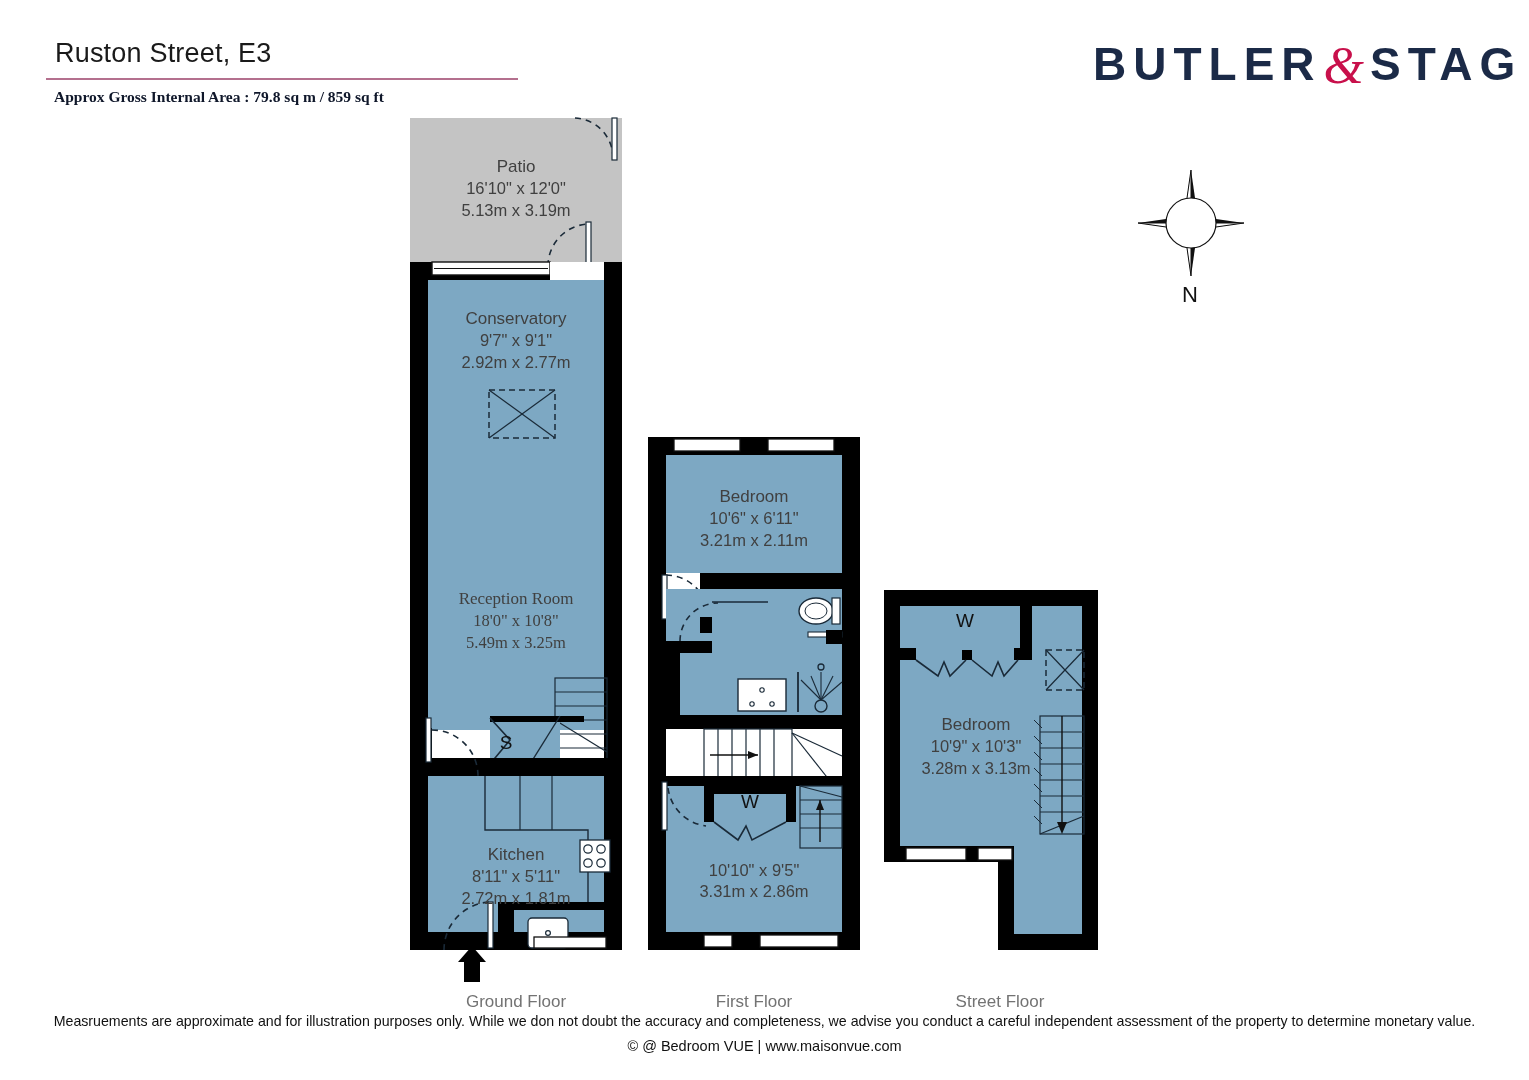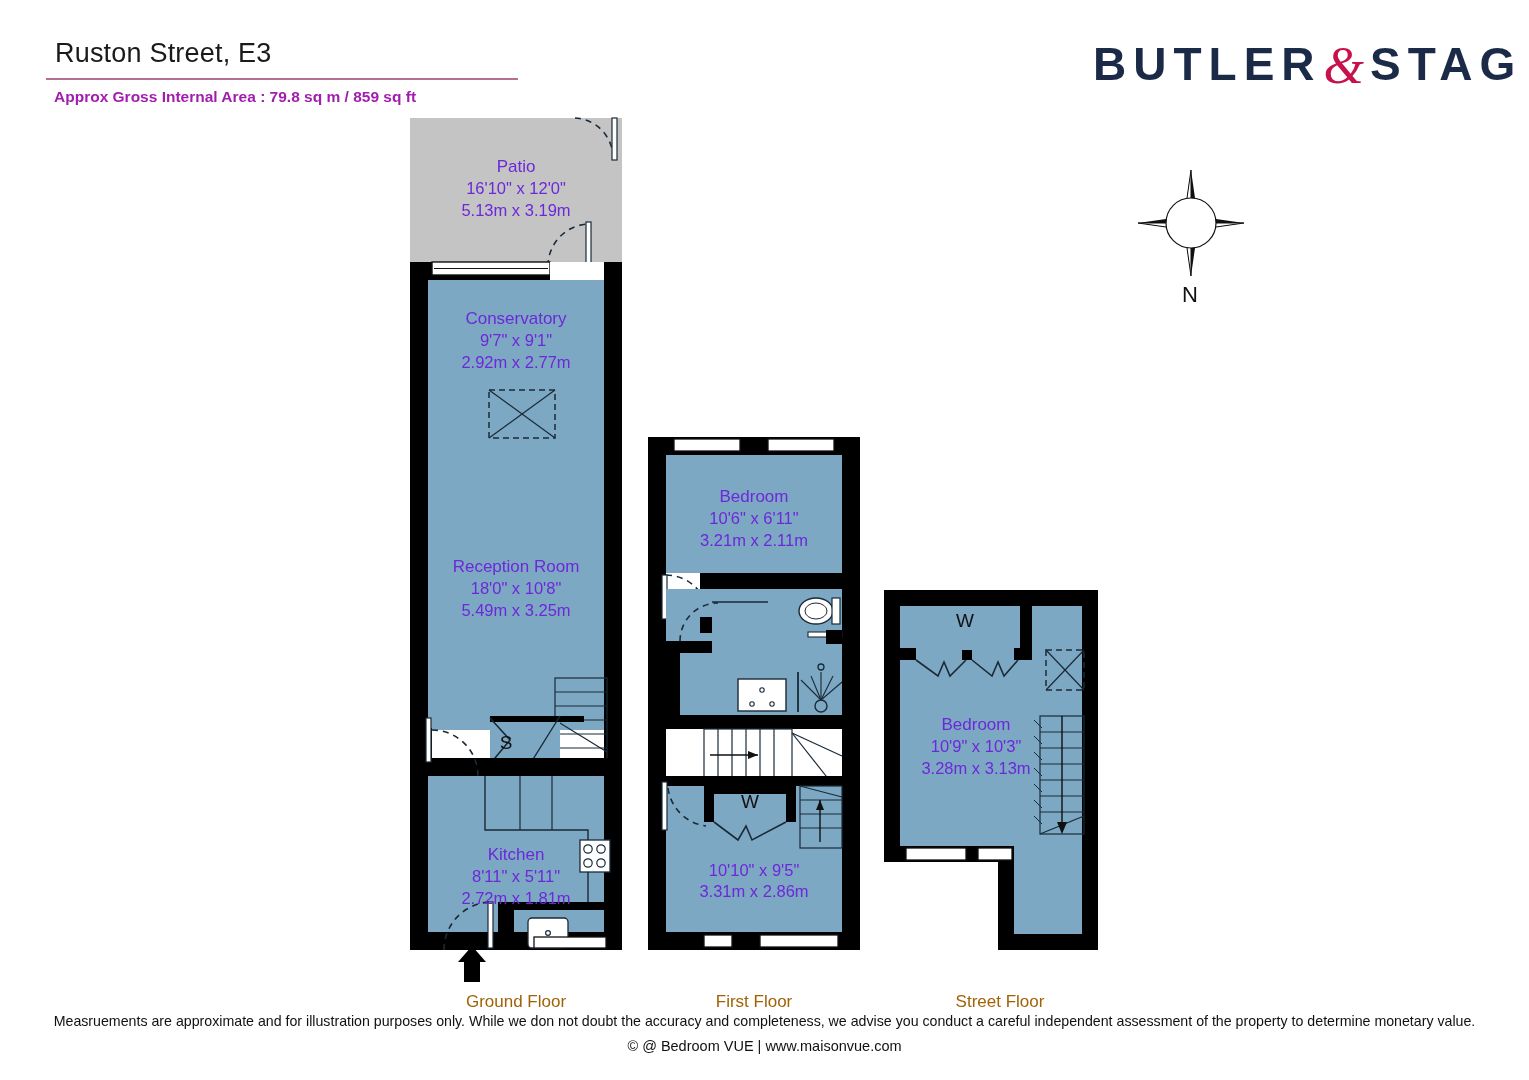--- a/index.html
+++ b/index.html
@@ -15,21 +15,21 @@
     position:absolute;left:55px;top:38px;
     font-size:27px;font-weight:400;color:#1a1a1a;letter-spacing:.2px;
     white-space:nowrap;
   }
   #title-rule{
     position:absolute;left:46px;top:78px;width:472px;height:2px;
     background:#b4708e;
   }
   #area-line{
     position:absolute;left:54px;top:88px;
-    font-size:15.5px;font-weight:bold;color:#a21caf;white-space:nowrap;
+    font-size:15.5px;font-weight:bold;color:#0f172a;white-space:nowrap;font-family:Liberation Serif, serif;
   }
 
   
   #logo{position:absolute;left:1093px;top:40px;height:48px;display:flex;align-items:center;white-space:nowrap;}
   #logo .word{
     font-size:46px;font-weight:bold;color:#1b2a47;letter-spacing:7px;
     font-family:"Liberation Sans", sans-serif;
   }
   #logo .amp{
     font-size:52px;color:#c8104b;font-family:"Liberation Serif", serif;
@@ -42,32 +42,32 @@
     position:absolute;left:1170px;top:282px;width:40px;text-align:center;
     font-size:22px;color:#111;
   }
 
   
   #plan{position:absolute;left:0;top:0;width:1529px;height:1080px;}
 
   
   .rlabel{
     position:absolute;text-align:center;line-height:1.30;
-    font-size:16.5px;color:#6d28d9;white-space:nowrap;pointer-events:none;
+    font-size:16.5px;color:#404040;white-space:nowrap;pointer-events:none;
   }
   .rlabel .nm{display:block;font-size:17px;}
   .rlabel .d1{display:block;}
   .rlabel .d2{display:block;}
   .letter{
     position:absolute;font-size:19px;color:#111;text-align:center;
   }
 
   
   .fcap{
-    position:absolute;font-size:17px;color:#a16207;text-align:center;white-space:nowrap;
+    position:absolute;font-size:17px;color:#737373;text-align:center;white-space:nowrap;
   }
 
   
   #disclaimer{
     position:absolute;left:0;top:1013px;width:1529px;text-align:center;
     font-size:14.2px;color:#111;white-space:nowrap;
   }
   #copyright{
     position:absolute;left:0;top:1038px;width:1529px;text-align:center;
     font-size:14.5px;color:#111;white-space:nowrap;
@@ -369,21 +369,21 @@
     <span class="d1">16'10" x 12'0"</span>
     <span class="d2">5.13m x 3.19m</span>
   </div>
 
   <div class="rlabel" style="left:398px;top:308px;width:236px;">
     <span class="nm">Conservatory</span>
     <span class="d1">9'7" x 9'1"</span>
     <span class="d2">2.92m x 2.77m</span>
   </div>
 
-  <div class="rlabel" style="left:398px;top:556px;width:236px;">
+  <div class="rlabel" style="left:398px;top:588px;width:236px;font-family:Liberation Serif, serif;">
     <span class="nm">Reception Room</span>
     <span class="d1">18'0" x 10'8"</span>
     <span class="d2">5.49m x 3.25m</span>
   </div>
 
   <div class="rlabel" style="left:398px;top:844px;width:236px;">
     <span class="nm">Kitchen</span>
     <span class="d1">8'11" x 5'11"</span>
     <span class="d2">2.72m x 1.81m</span>
   </div>

